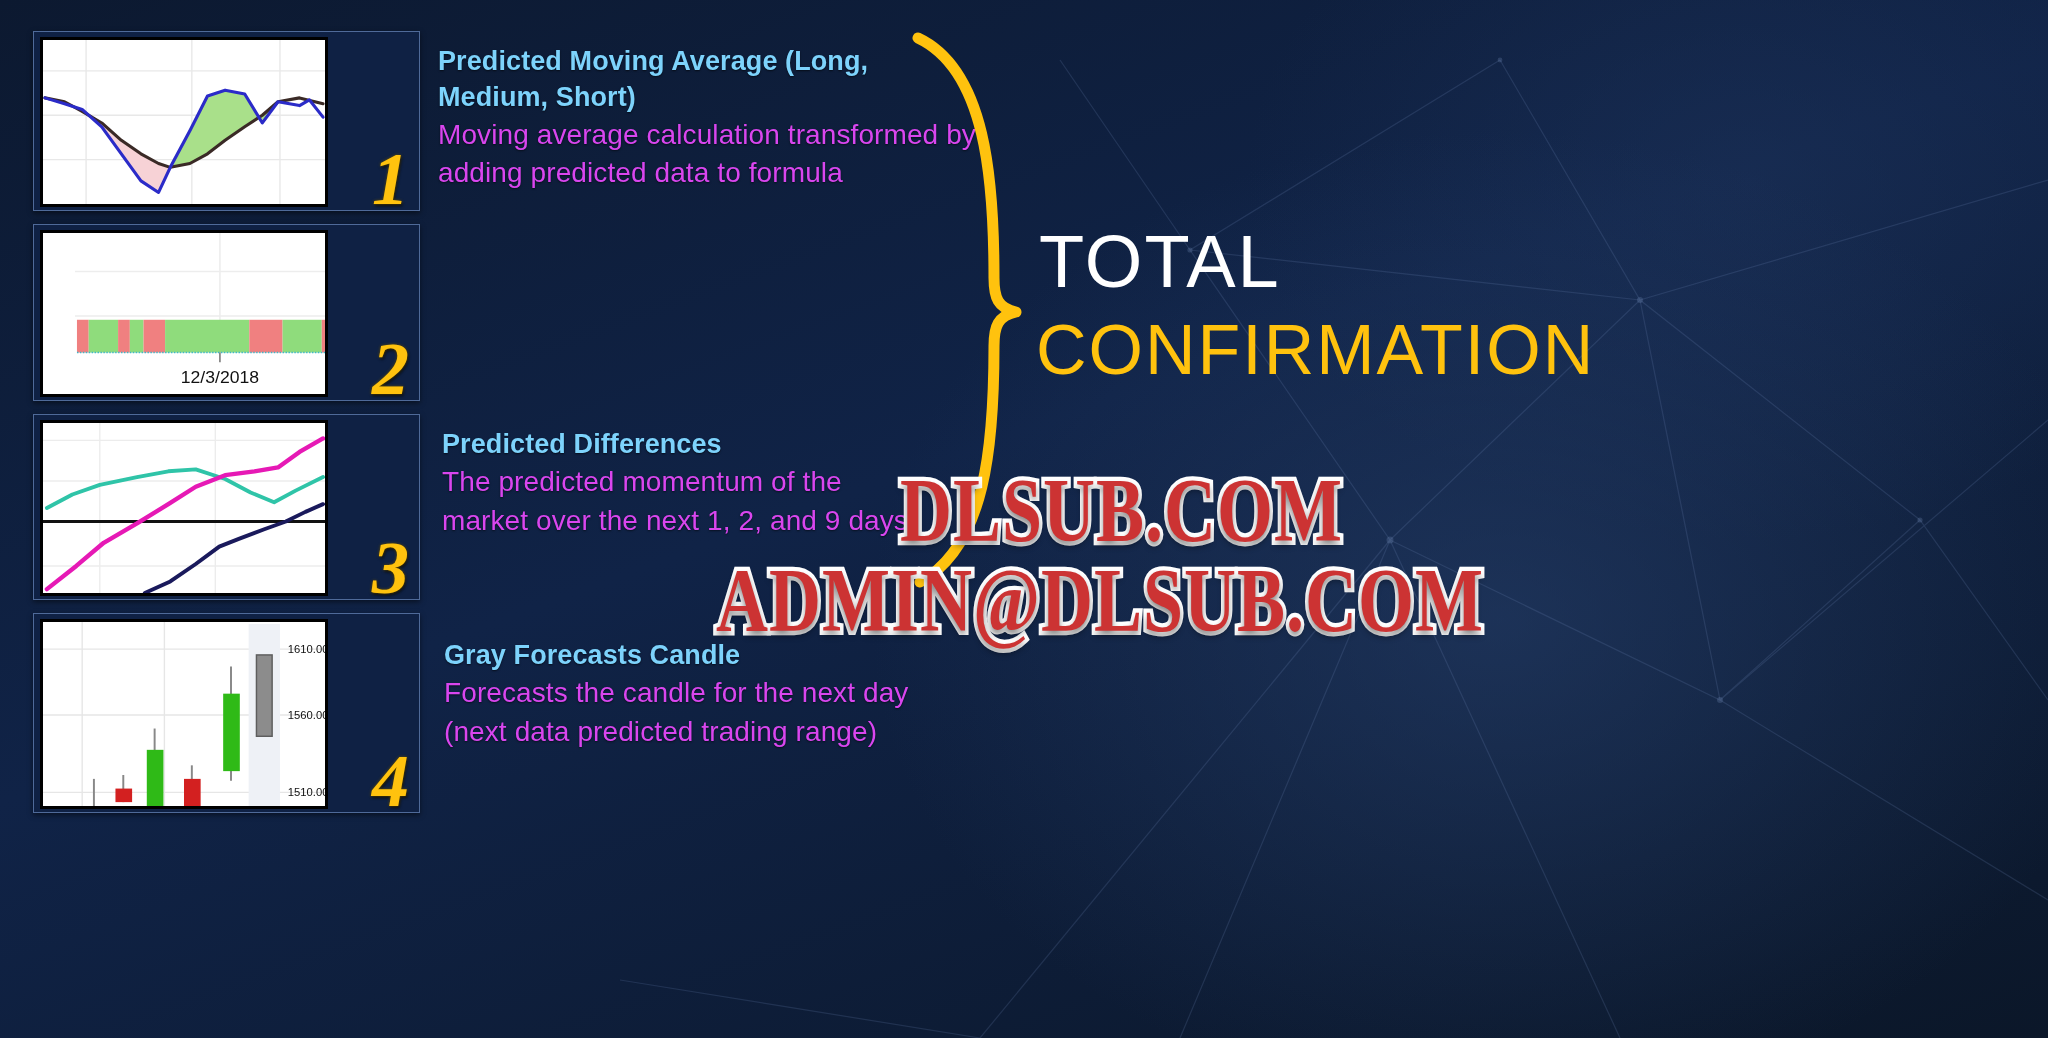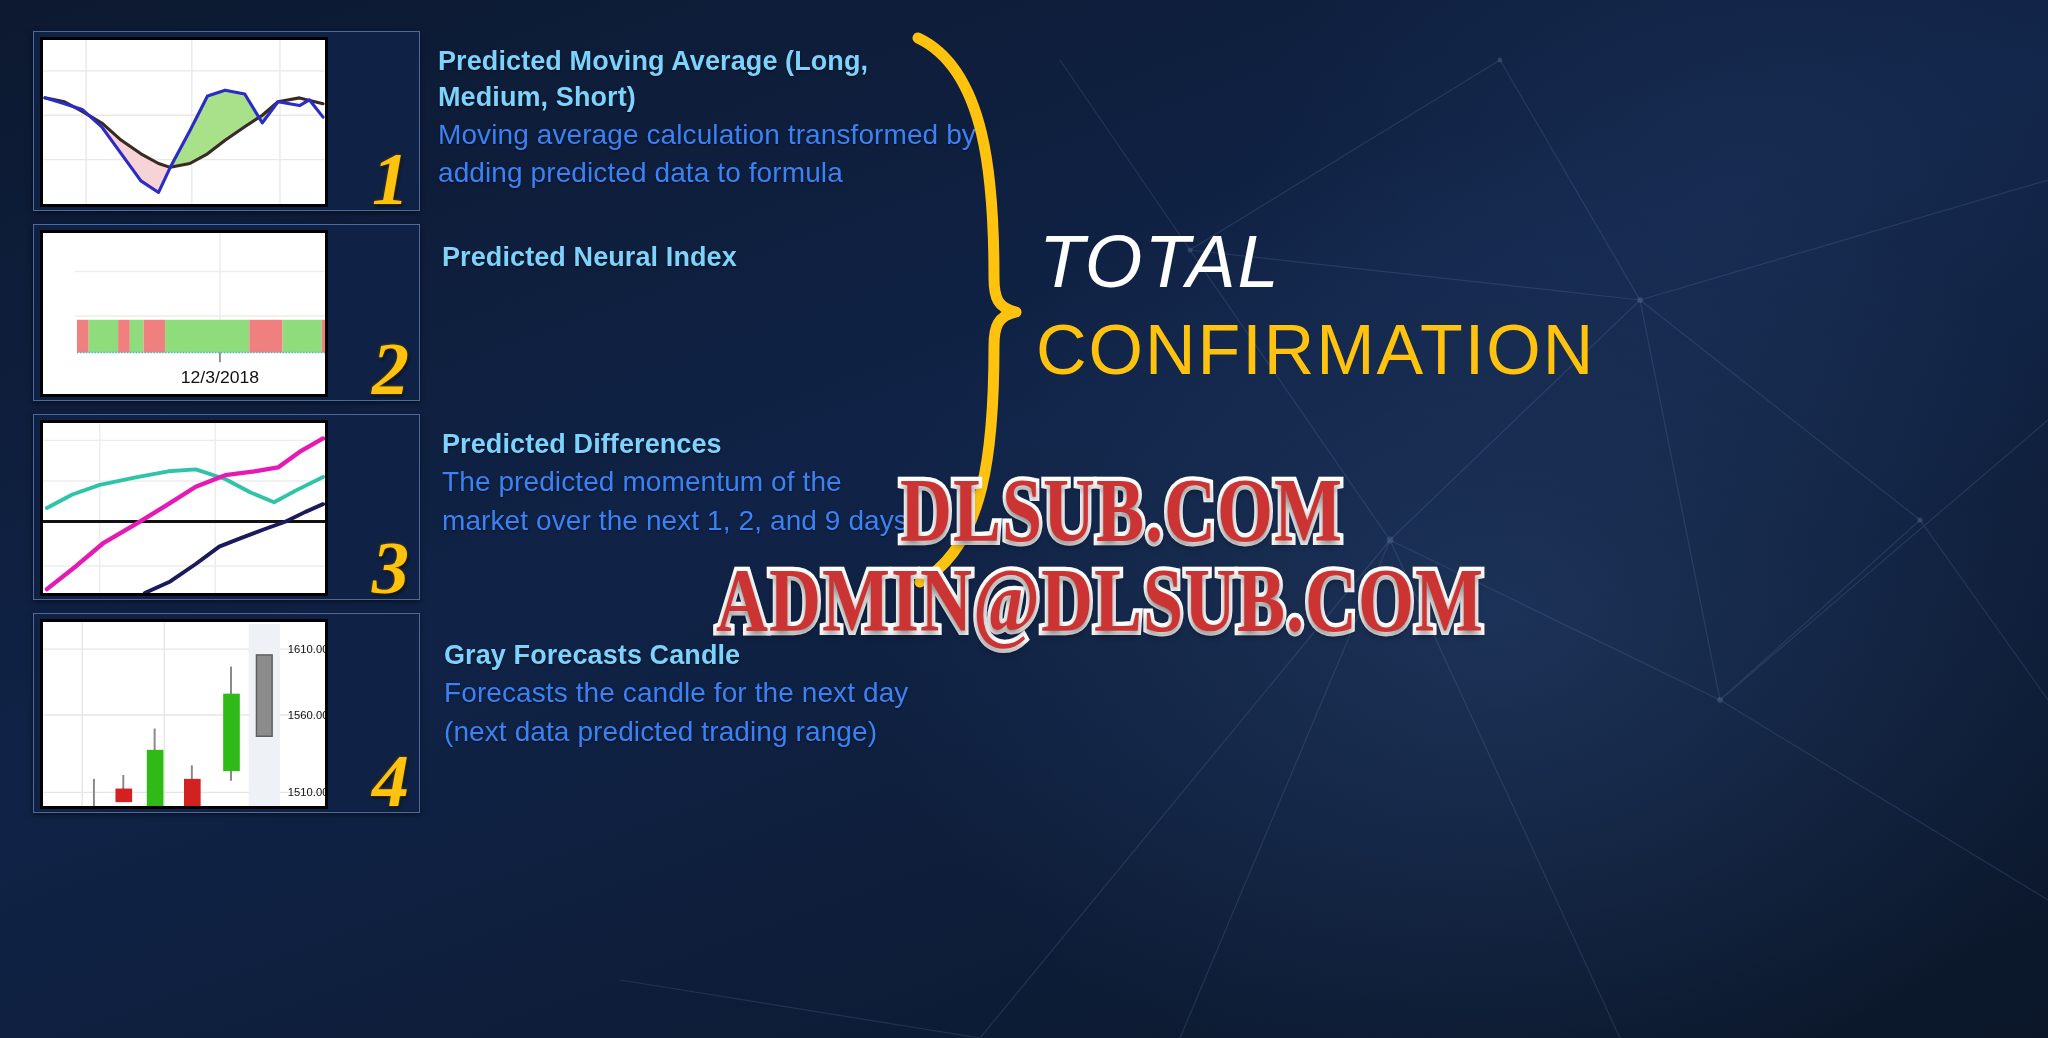--- a/index.html
+++ b/index.html
@@ -39,34 +39,34 @@
   #card4{ height:200px; } #card4 .plot{ width:288px; height:190px; }
 
   
   .blocks{ position:absolute; left:438px; top:44px; width:540px; }
   .blk{ margin-bottom:10px; }
   .blk h3{
     color:#7dd3fc; font-size:27px; font-weight:700; line-height:1.33;
     letter-spacing:.1px; text-shadow:0 1px 2px rgba(0,0,0,.6);
   }
   .blk p{
-    color:#3b82f6; font-size:28px; font-weight:400; line-height:1.38;
+    color:#d946ef; font-size:28px; font-weight:400; line-height:1.38;
     letter-spacing:.1px; text-shadow:0 1px 2px rgba(0,0,0,.55);
   }
   #blk1{ position:absolute; top:0;   left:0; width:545px; }
   #blk2{ position:absolute; top:196px; left:4px; width:520px; }
   #blk3{ position:absolute; top:383px; left:4px; width:470px; }
   #blk4{ position:absolute; top:594px; left:6px; width:500px; }
 
   
   #brace{ position:absolute; left:890px; top:30px; width:160px; height:560px; pointer-events:none; }
   .headline{ position:absolute; }
   #hl-total{
     left:1039px; top:225px; color:#ffffff; font-size:74px; font-weight:400;
-    letter-spacing:2px; line-height:1;font-style:italic;
+    letter-spacing:2px; line-height:1;
   }
   #hl-conf{
     left:1036px; top:315px; color:#ffc20e; font-size:70px; font-weight:400;
     letter-spacing:2px; line-height:1;
   }
 
   
   .wm{
     position:absolute; font-family:"Liberation Serif", serif; font-weight:700;
     color:#cc3333; letter-spacing:1px; white-space:nowrap;
@@ -212,21 +212,20 @@
     <div class="num">4</div>
   </div>
 </div>
 
 <div class="blocks">
   <div class="blk" id="blk1">
     <h3>Predicted Moving Average (Long, Medium, Short)</h3>
     <p>Moving average calculation transformed by adding predicted data to formula</p>
   </div>
   <div class="blk" id="blk2">
-    <h3>Predicted Neural Index</h3>
   </div>
   <div class="blk" id="blk3">
     <h3>Predicted Differences</h3>
     <p>The predicted momentum of the market over the next 1, 2, and 9 days</p>
   </div>
   <div class="blk" id="blk4">
     <h3>Gray Forecasts Candle</h3>
     <p>Forecasts the candle for the next day (next data predicted trading range)</p>
   </div>
 </div>

